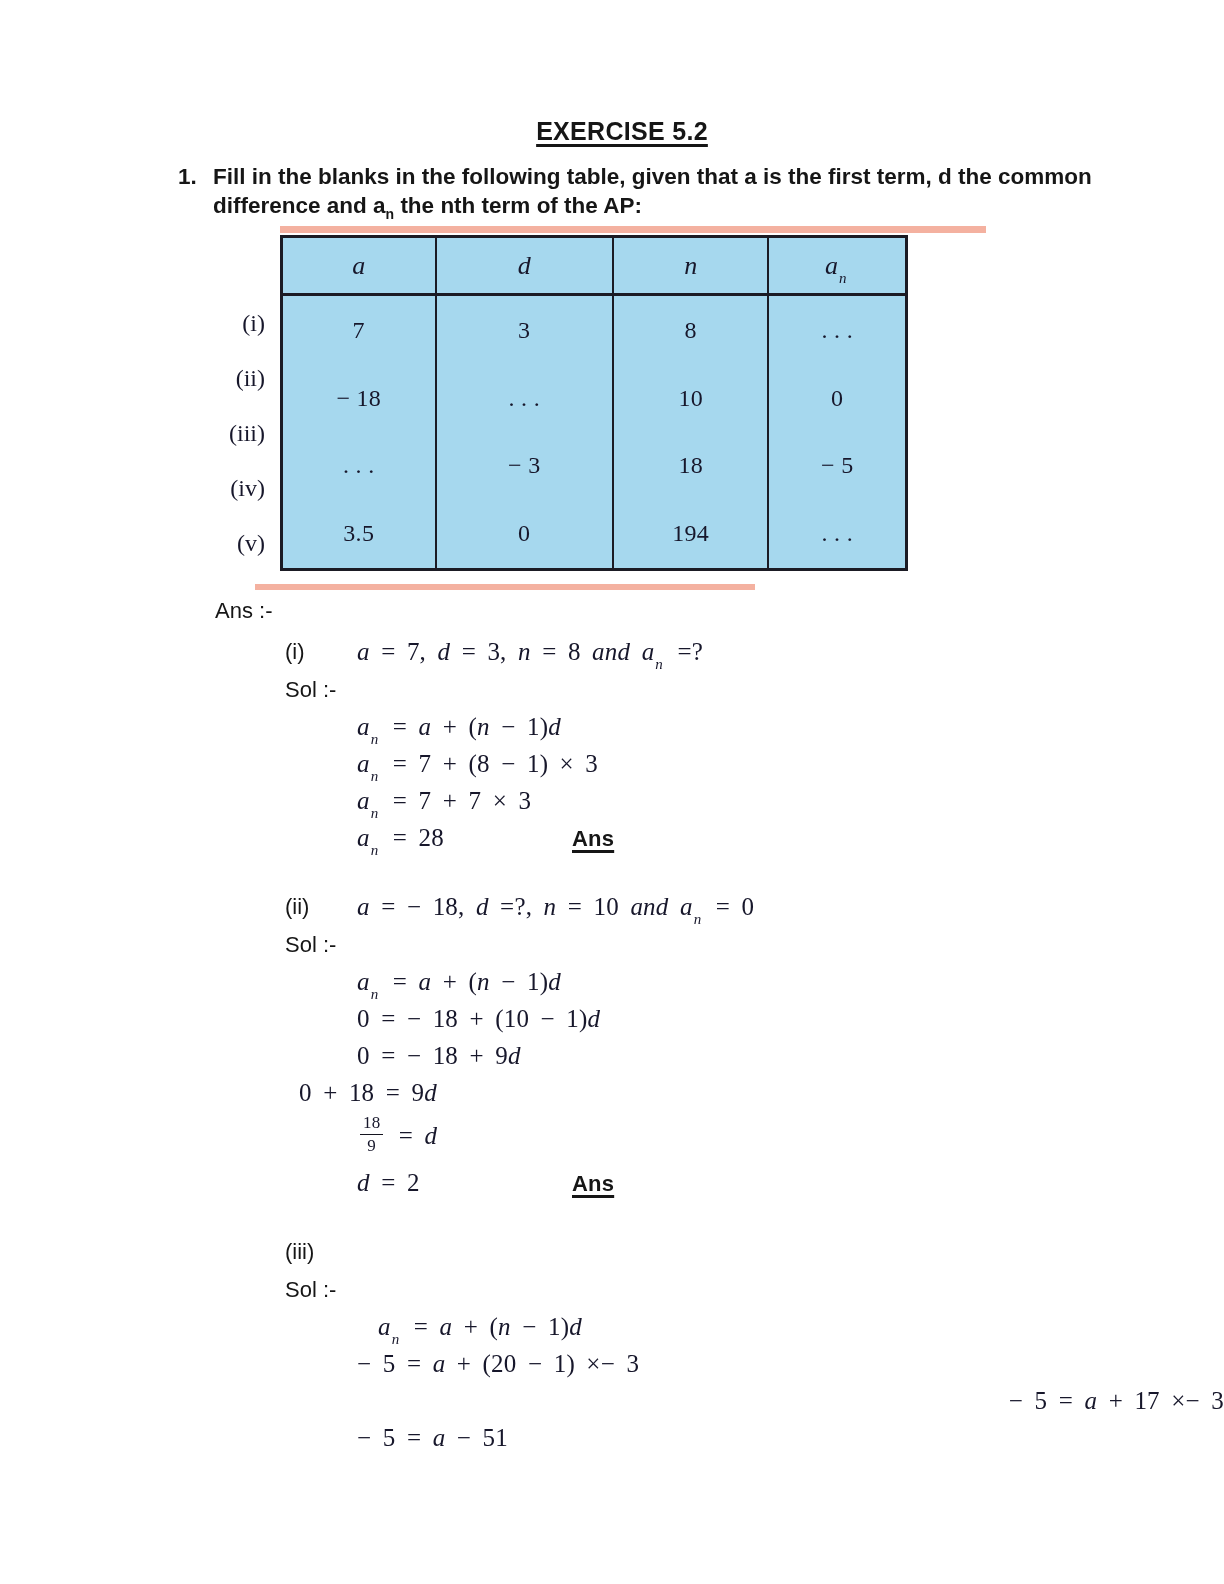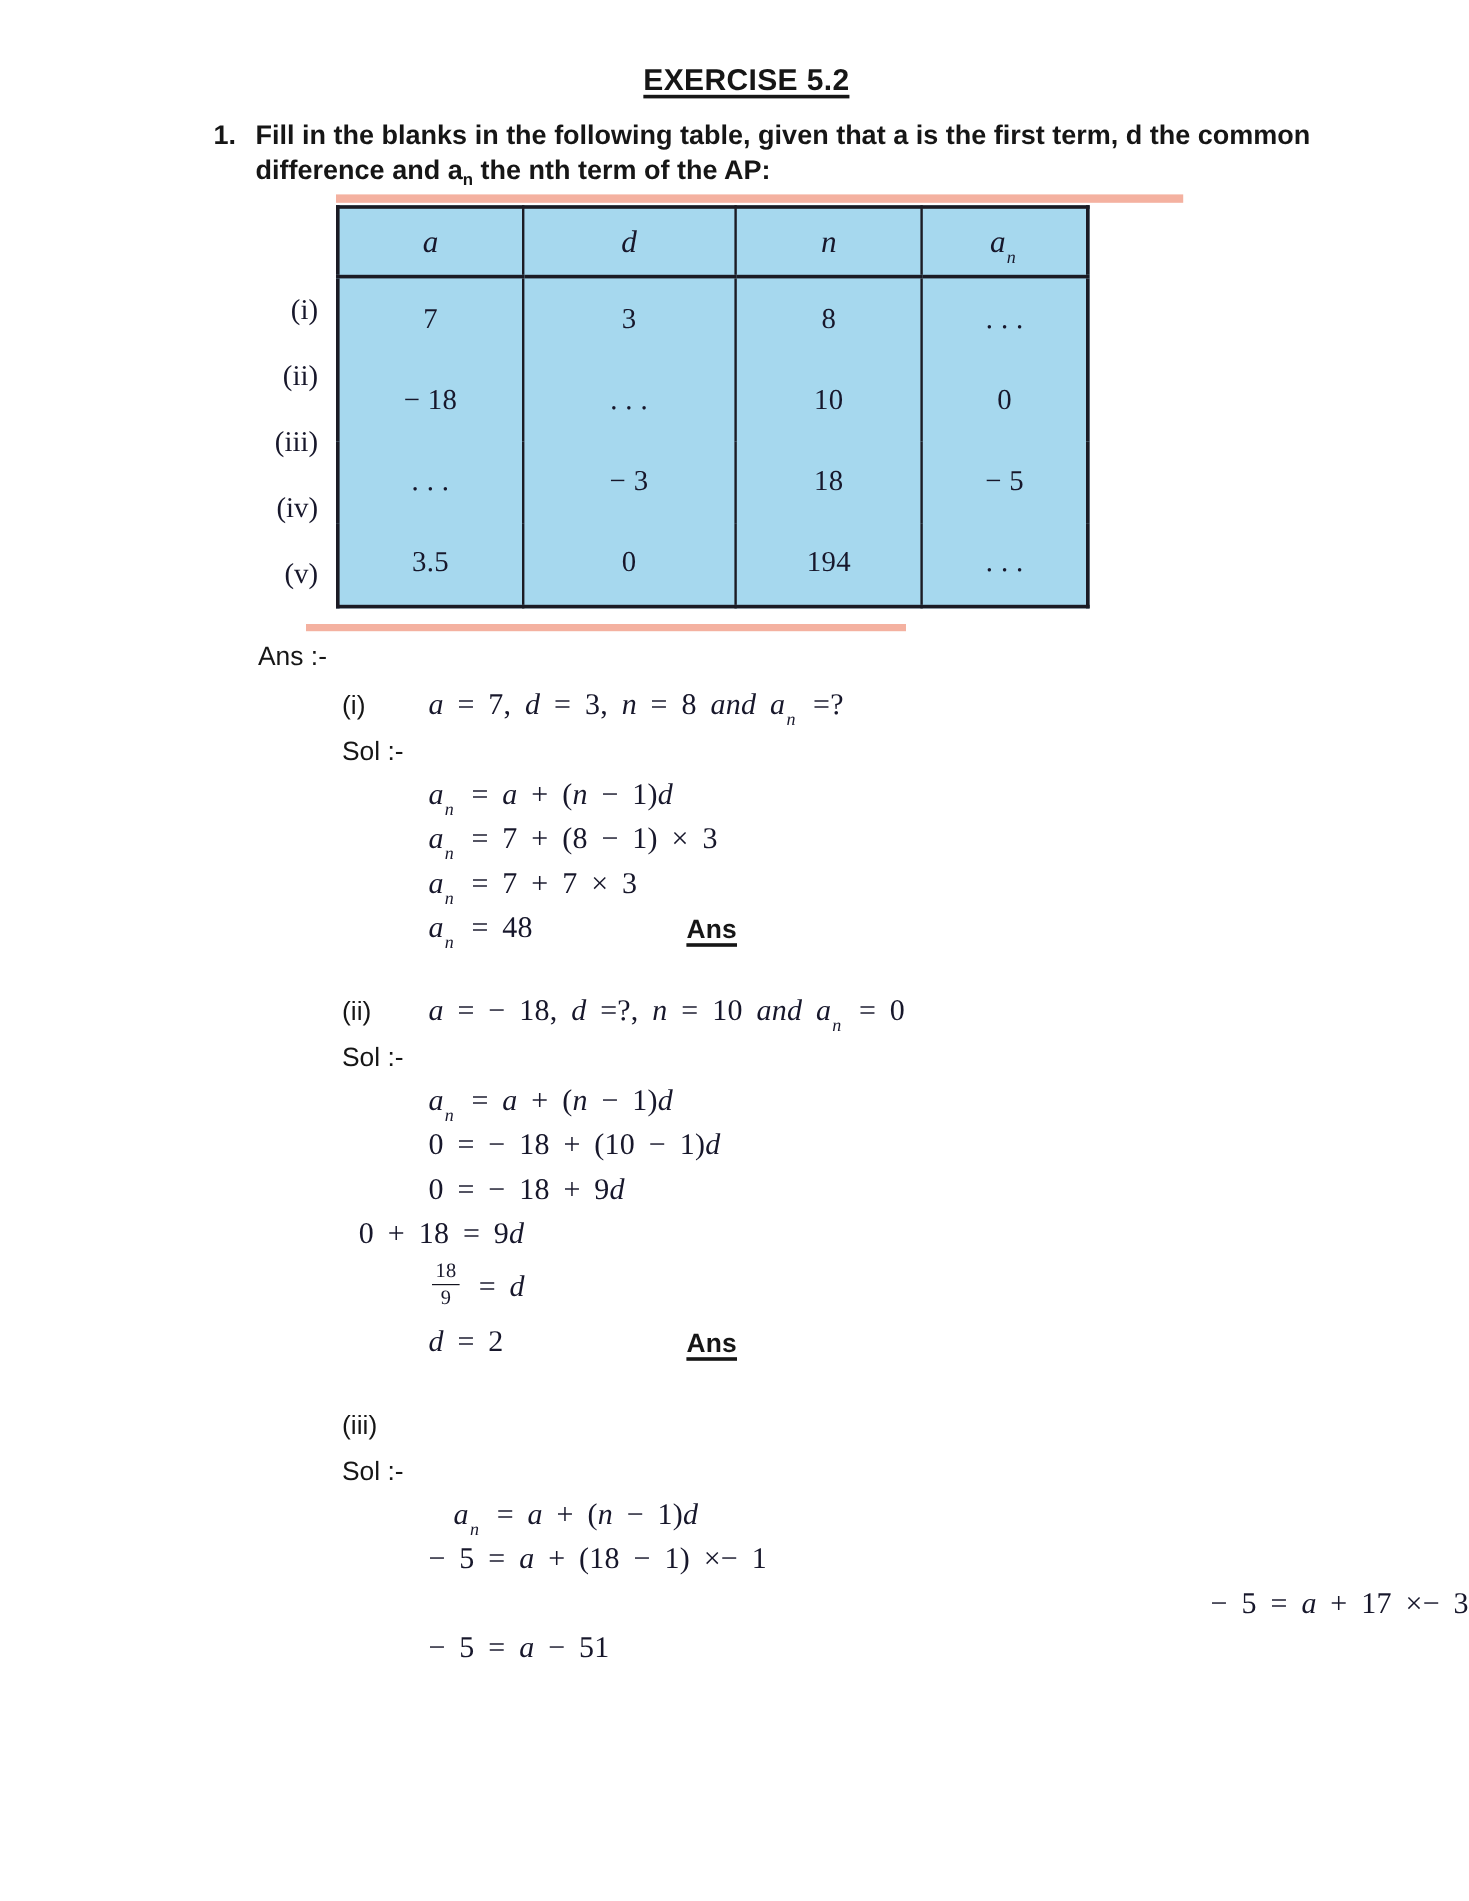--- a/index.html
+++ b/index.html
@@ -14,21 +14,21 @@
   .page{
     position:relative;
     width:1224px;height:1584px;
     background:#ffffff;
     overflow:hidden;
     color:var(--ink);
     font-family:"Liberation Sans",sans-serif;
   }
   
   .title{
-    padding-top:53px;
+    padding-top:117px;
     text-align:center;
     font-size:25px;
     font-weight:bold;
     letter-spacing:0.3px;
     margin-left:20px;
   }
   .title span{text-decoration:underline;text-underline-offset:4px;text-decoration-thickness:2.5px;}
   
   .question{
     display:flex;
@@ -185,21 +185,21 @@
   <div id="solutions">
       <div class="part">
         <div class="part-head">
           <div class="part-number">(i)</div>
           <div class="math statement"><span class="mvar">a</span><span class="mnum"> = 7, </span><span class="mvar">d</span><span class="mnum"> = 3, </span><span class="mvar">n</span><span class="mnum"> = 8 </span><span class="mvar">and</span><span class="mnum"> </span><span class="mvar">a</span><span class="msub">n</span><span class="mnum"> =?</span></div>
         </div>
         <div class="sol-label">Sol :-</div>
         <div class="math eq-line"><span class="mvar">a</span><span class="msub">n</span><span class="mnum"> = </span><span class="mvar">a</span><span class="mnum"> + (</span><span class="mvar">n</span><span class="mnum"> − 1)</span><span class="mvar">d</span></div>
         <div class="math eq-line"><span class="mvar">a</span><span class="msub">n</span><span class="mnum"> = 7 + (8 − 1) × 3</span></div>
         <div class="math eq-line"><span class="mvar">a</span><span class="msub">n</span><span class="mnum"> = 7 + 7 × 3</span></div>
-        <div class="math eq-line"><span class="mvar">a</span><span class="msub">n</span><span class="mnum"> = 48</span><span class="ans-word">Ans</span></div>
+        <div class="math eq-line"><span class="mvar">a</span><span class="msub">n</span><span class="mnum"> = 28</span><span class="ans-word">Ans</span></div>
       </div>
       <div class="part">
         <div class="part-head">
           <div class="part-number">(ii)</div>
           <div class="math statement"><span class="mvar">a</span><span class="mnum"> = − 18, </span><span class="mvar">d</span><span class="mnum"> =?, </span><span class="mvar">n</span><span class="mnum"> = 10 </span><span class="mvar">and</span><span class="mnum"> </span><span class="mvar">a</span><span class="msub">n</span><span class="mnum"> = 0</span></div>
         </div>
         <div class="sol-label">Sol :-</div>
         <div class="math eq-line"><span class="mvar">a</span><span class="msub">n</span><span class="mnum"> = </span><span class="mvar">a</span><span class="mnum"> + (</span><span class="mvar">n</span><span class="mnum"> − 1)</span><span class="mvar">d</span></div>
         <div class="math eq-line"><span class="mnum">0 = − 18 + (10 − 1)</span><span class="mvar">d</span></div>
         <div class="math eq-line"><span class="mnum">0 = − 18 + 9</span><span class="mvar">d</span></div>
@@ -209,19 +209,19 @@
             <span class="fden">9</span>
           </span><span class="mnum"> = </span><span class="mvar">d</span></div>
         <div class="math eq-line"><span class="mvar">d</span><span class="mnum"> = 2</span><span class="ans-word">Ans</span></div>
       </div>
       <div class="part">
         <div class="part-head">
           <div class="part-number">(iii)</div>
         </div>
         <div class="sol-label">Sol :-</div>
         <div class="math eq-line" style="margin-left: 93px;"><span class="mvar">a</span><span class="msub">n</span><span class="mnum"> = </span><span class="mvar">a</span><span class="mnum"> + (</span><span class="mvar">n</span><span class="mnum"> − 1)</span><span class="mvar">d</span></div>
-        <div class="math eq-line"><span class="mnum">− 5 = </span><span class="mvar">a</span><span class="mnum"> + (18 − 1) ×− 1</span></div>
+        <div class="math eq-line"><span class="mnum">− 5 = </span><span class="mvar">a</span><span class="mnum"> + (20 − 1) ×− 3</span></div>
         <div class="math eq-line" style="margin-left: 80px; text-align: right;"><span class="mnum">− 5 = </span><span class="mvar">a</span><span class="mnum"> + 17 ×− 3</span></div>
         <div class="math eq-line"><span class="mnum">− 5 = </span><span class="mvar">a</span><span class="mnum"> − 51</span></div>
       </div>
     </div>
 
 </div>
 
 </body></html>

